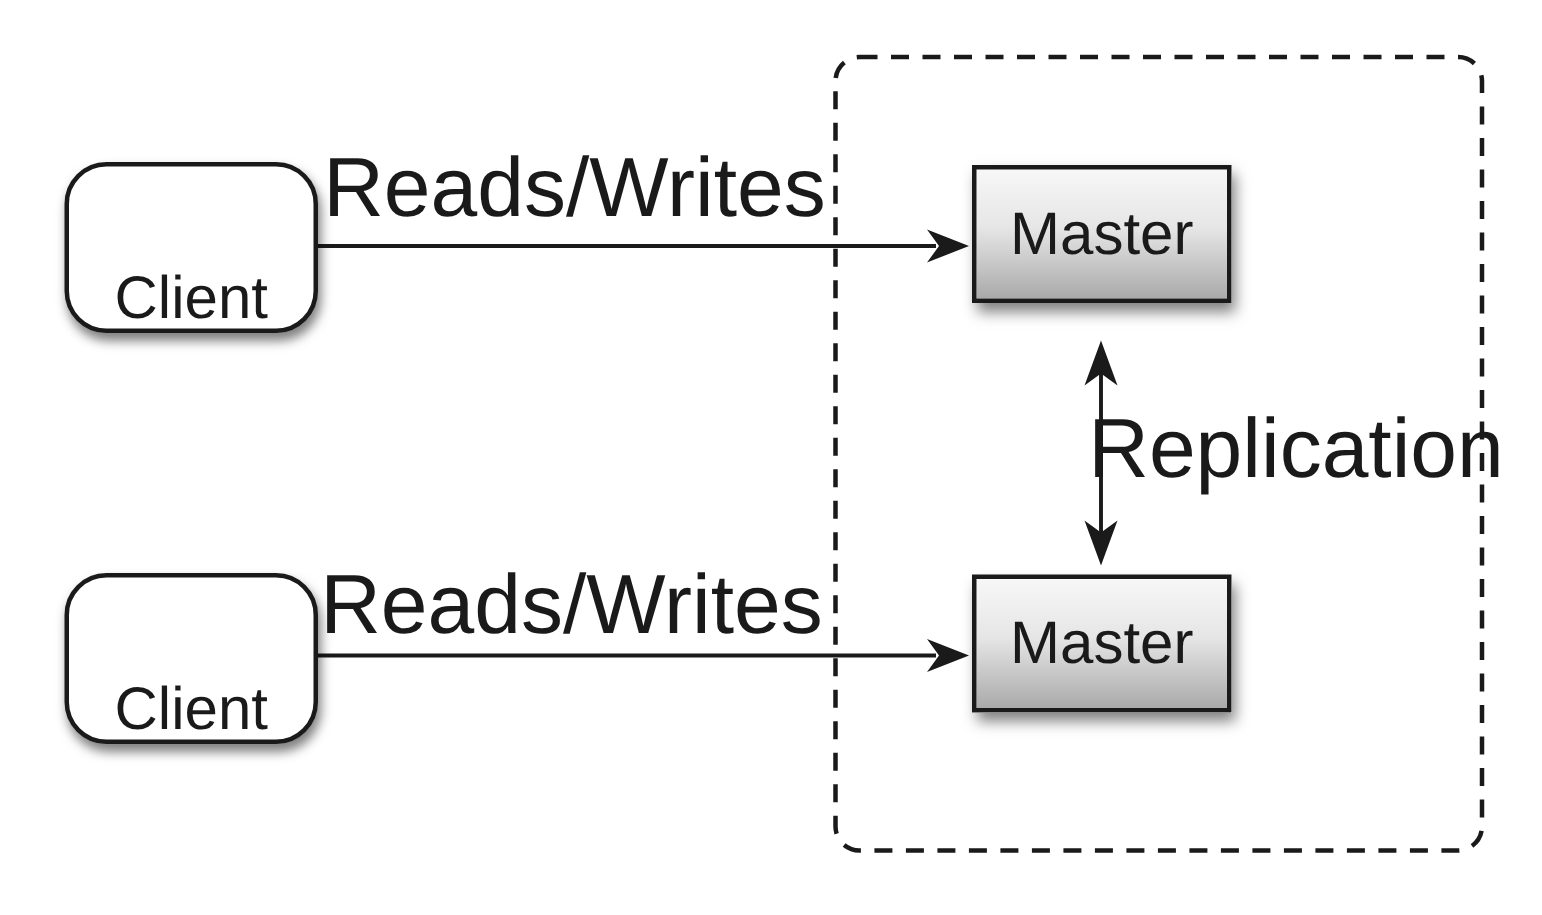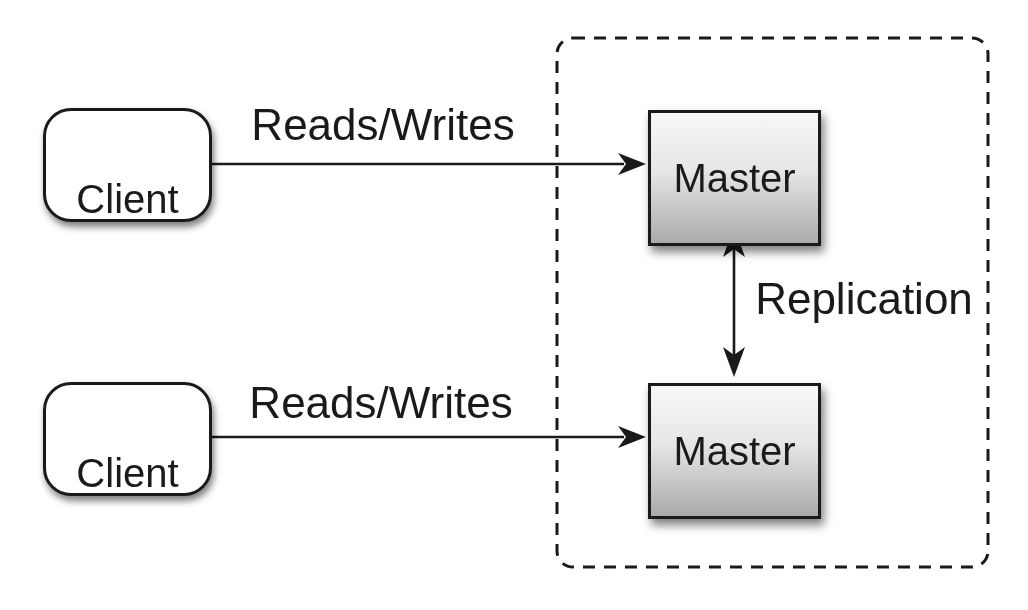--- a/index.html
+++ b/index.html
@@ -53,33 +53,33 @@
   .node-client {
     width: 169px;
     height: 114px;
     border-radius: 28px;
     background: var(--client-fill);
     box-shadow: 2px 5px 7px rgba(0,0,0,0.50);
     align-items: flex-end;
   }
   .node-master {
     width: 173px;
-    height: 136px;
+    height: 92px;
     background: linear-gradient(to bottom, var(--master-gradient-top) 0%, #e6e6e6 45%, var(--master-gradient-bottom) 100%);
     box-shadow: 3px 6px 9px rgba(0,0,0,0.50);
   }
   .client-top    { left: 43px;  top: 108px; }
   .client-bottom { left: 43px;  top: 382px; }
   .master-top    { left: 648px; top: 110px; }
   .master-bottom { left: 648px; top: 383px; }
   .edge-label {
     position: absolute;
     transform: translate(-50%, -50%);
     color: var(--text);
-    font-size: 44px;
+    font-size: 56px;
     line-height: 1;
     white-space: nowrap;
   }
   .label-rw-top      { left: 383px; top: 125px; }
   .label-rw-bottom   { left: 381px; top: 403px; }
   .label-replication { left: 864px; top: 299px; }
 </style>
 </head>
 <body>
 

